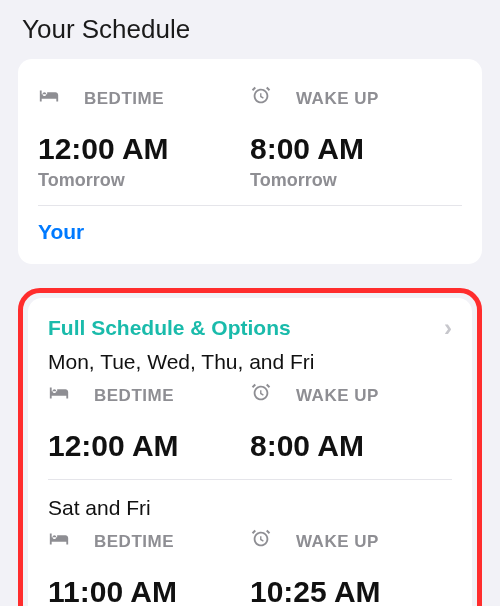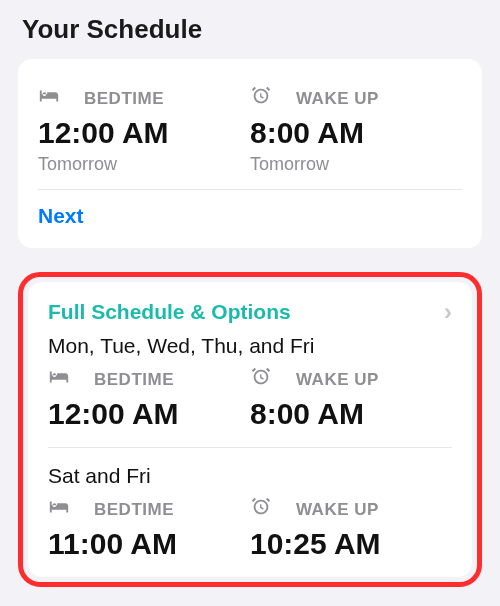--- a/index.html
+++ b/index.html
@@ -9,21 +9,21 @@
       font-family: -apple-system, BlinkMacSystemFont, "Segoe UI", Helvetica, Arial, sans-serif;
     }
     body {
       background: #f2f2f7;
       width: 500px;
       height: 606px;
       padding: 14px 18px;
     }
     .page-title {
       font-size: 26px;
-      font-weight: 700;
+      font-weight: 400;
       color: #1a1a1a;
       margin-bottom: 14px;
       margin-left: 4px;
     }
     .card {
       background: #fff;
       border-radius: 14px;
       padding: 16px 20px;
     }
     .section-heading {
@@ -49,26 +49,26 @@
     }
     .label-line svg {
       width: 22px;
       height: 22px;
       fill: #8e8e93;
     }
     .time-value {
       color: #111;
       font-weight: 800;
       font-size: 30px;
-      margin-top: 4px;
+      margin-top: 20px;
     }
     .day-label {
       color: #8e8e93;
       font-size: 18px;
-      font-weight: 400;
+      font-weight: 700;
       margin-top: 4px;
     }
     .divider {
       height: 1px;
       background: #e5e5ea;
       margin: 14px 0 0 0;
     }
     .edit-link {
       color: #007aff;
       font-size: 21px;
@@ -138,21 +138,21 @@
               <path d="M12 4c-4.42 0-8 3.58-8 8s3.58 8 8 8 8-3.58 8-8-3.58-8-8-8zm0 14c-3.31 0-6-2.69-6-6s2.69-6 6-6 6 2.69 6 6-2.69 6-6 6zm.5-9H11v4l3.2 1.9.8-1.3-2.5-1.5V9zM3.5 6.5L2 5l3-3 1.5 1.5-3 3zM22 5l-1.5 1.5-3-3L19 2l3 3z"></path>
             </svg>
         </span>
         <span>WAKE UP</span>
       </div>
       <div class="time-value">8:00 AM</div>
       <div class="day-label">Tomorrow</div>
     </div>
   </div>
   <div class="divider"></div>
-  <div class="edit-link">Next</div>
+  <div class="edit-link">Your</div>
 </div>
 
 <div class="highlight-wrap">
   <div class="card">
     <div class="linkrow">
       <div class="section-heading">Full Schedule &amp; Options</div>
       <div class="chevron">›</div>
     </div>
 
     <div>

